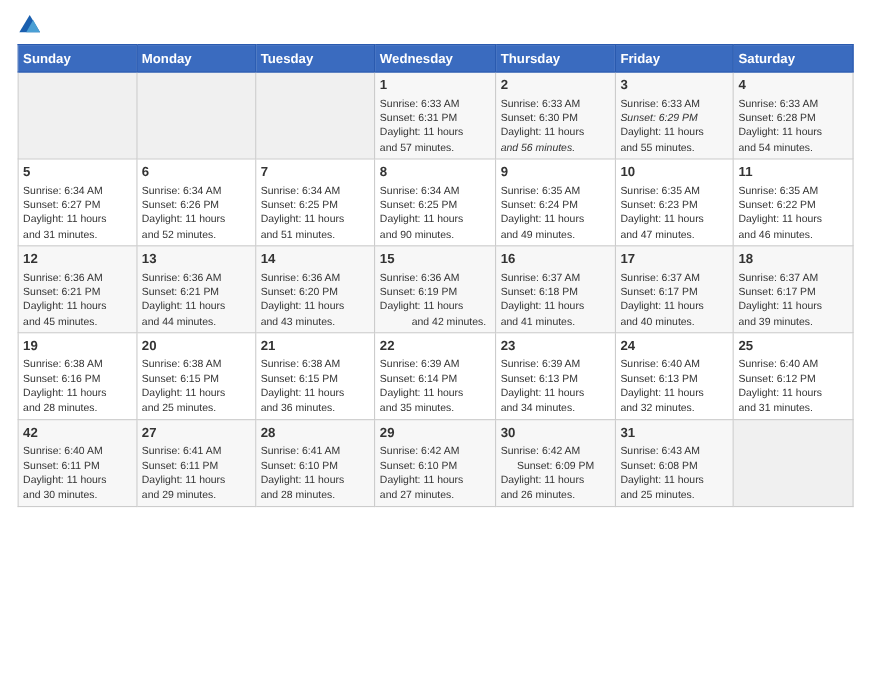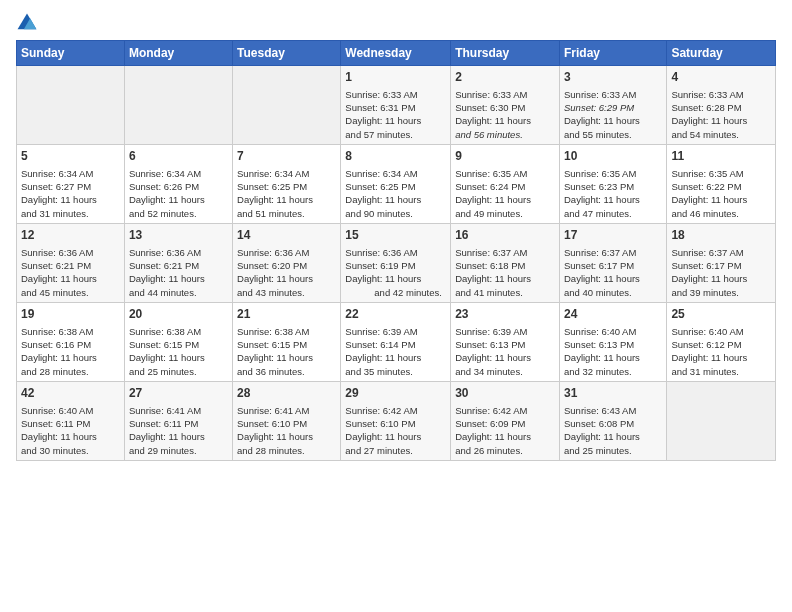--- a/index.html
+++ b/index.html
@@ -334,21 +334,21 @@
           <td>
             <span class="day-num">29</span>
             <span style="display: block;">Sunrise: 6:42 AM</span>
             <span style="display: block;">Sunset: 6:10 PM</span>
             <span style="display: block;">Daylight: 11 hours</span>
             <span style="display: block;">and 27 minutes.</span>
           </td>
           <td>
             <span class="day-num">30</span>
             <span style="display: block;">Sunrise: 6:42 AM</span>
-            <span style="display: block;">Sunset: 6:09 PM</span>
+            <span style="display: block; text-align: center;">Sunset: 6:09 PM</span>
             <span style="display: block;">Daylight: 11 hours</span>
             <span style="display: block;">and 26 minutes.</span>
           </td>
           <td>
             <span class="day-num">31</span>
             <span style="display: block;">Sunrise: 6:43 AM</span>
             <span style="display: block;">Sunset: 6:08 PM</span>
             <span style="display: block;">Daylight: 11 hours</span>
             <span style="display: block;">and 25 minutes.</span>
           </td>

